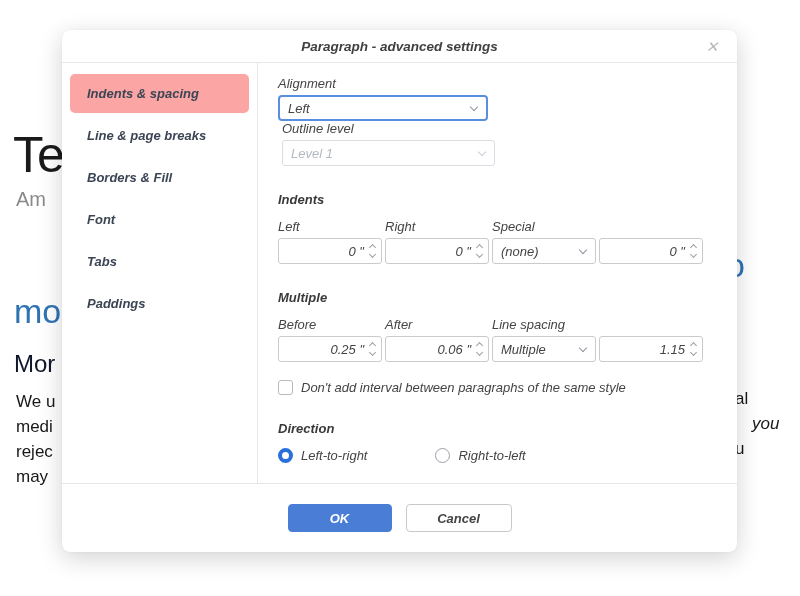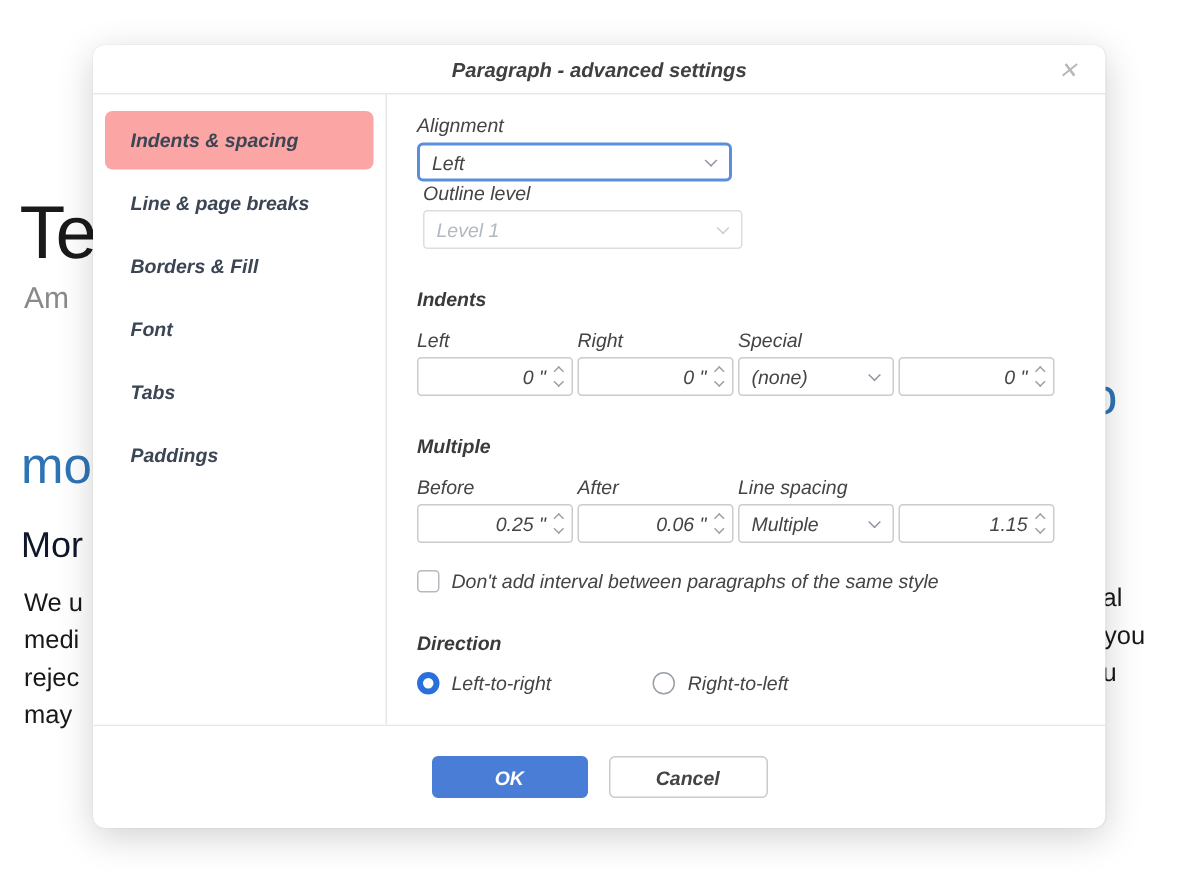--- a/index.html
+++ b/index.html
@@ -13,21 +13,21 @@
   
   .doc { position:absolute; inset:0; background:#fff; }
   .doc-h1 { position:absolute; left:13px; top:126px; font-size:50px; color:#1a1a1a; letter-spacing:-1px; white-space:nowrap; }
   .doc-sub { position:absolute; left:16px; top:188px; font-size:20px; color:#8a8a8a; white-space:nowrap; }
   .doc-h2a { position:absolute; left:13px; top:248px; font-size:34px; color:#2e74b5; white-space:nowrap; }
   .doc-h2b { position:absolute; left:14px; top:292px; font-size:34px; color:#2e74b5; white-space:nowrap; }
   .doc-h3 { position:absolute; left:14px; top:350px; font-size:24px; color:#0f172a; white-space:nowrap; }
   .doc-body-left { position:absolute; left:16px; top:389px; font-size:17px; line-height:25px; color:#181818; white-space:nowrap; }
   .doc-right-o { position:absolute; left:726px; top:246px; font-size:34px; color:#2e74b5; white-space:nowrap; }
   .doc-body-r1 { position:absolute; left:735px; top:389px; font-size:17px; color:#181818; white-space:nowrap; }
-  .doc-body-r2 { position:absolute; left:736px; top:414px; font-size:17px; color:#181818; white-space:nowrap; }
+  .doc-body-r2 { position:absolute; left:752px; top:414px; font-size:17px; color:#181818; white-space:nowrap;font-style:italic; }
   .doc-body-r3 { position:absolute; left:735px; top:439px; font-size:17px; color:#181818; white-space:nowrap; }
 
   
   .dialog {
     position:absolute; left:62px; top:30px; width:675px; height:522px;
     background:#fff; border-radius:8px;
     box-shadow:0 6px 24px rgba(0,0,0,.18), 0 0 1px rgba(0,0,0,.12);
     display:flex; flex-direction:column;font-style:italic;
   }
   .dlg-header {

